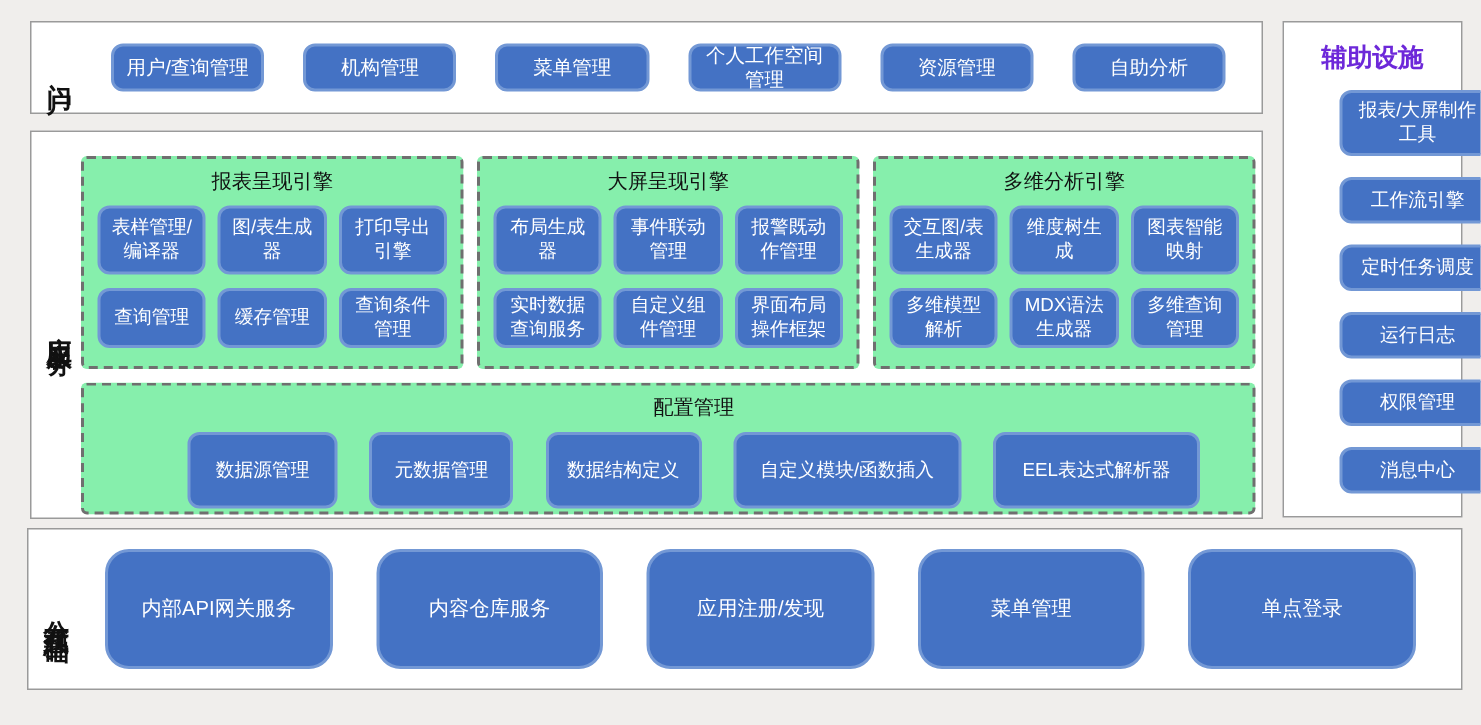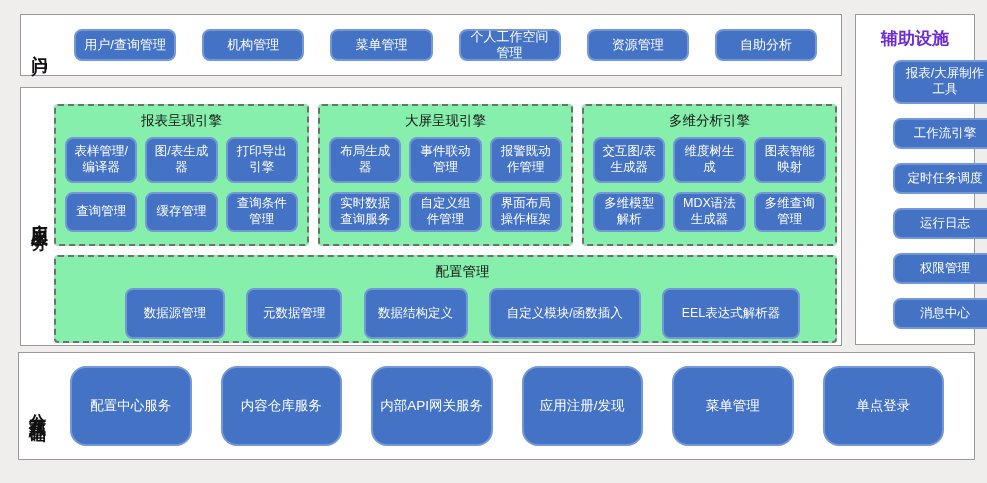--- a/index.html
+++ b/index.html
@@ -183,20 +183,19 @@
     <div class="btn">定时任务调度</div>
     <div class="btn">运行日志</div>
     <div class="btn">权限管理</div>
     <div class="btn">消息中心</div>
   </div>
 </div>
 
 <div class="panel" id="distrib">
   <div class="vlabel">分布式基础</div>
   <div class="distrib-row">
-    <div class="btn">配置中心服务</div>
+    <div class="btn">内部API网关服务</div>
     <div class="btn">内容仓库服务</div>
-    <div class="btn">内部API网关服务</div>
     <div class="btn">应用注册/发现</div>
     <div class="btn">菜单管理</div>
     <div class="btn">单点登录</div>
   </div>
 </div>
 
 </body></html>

